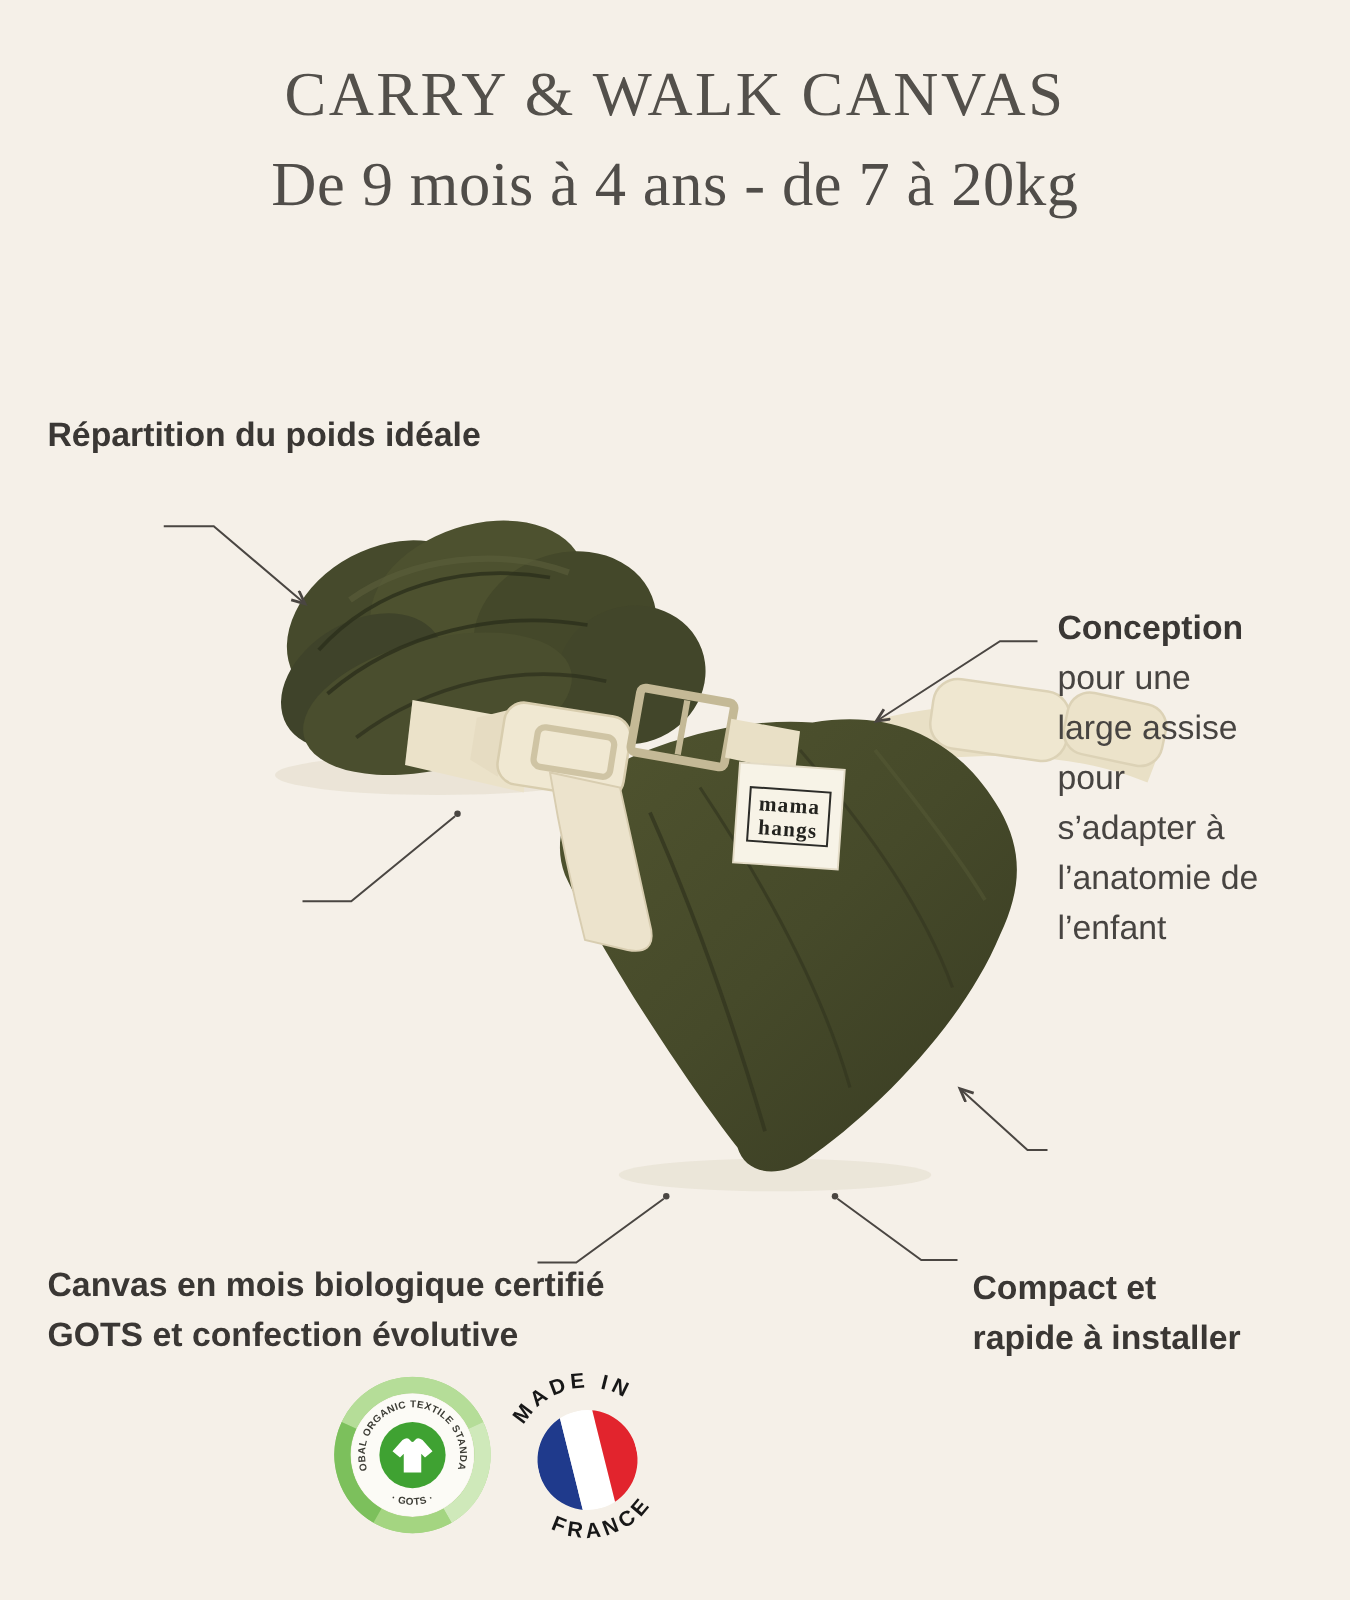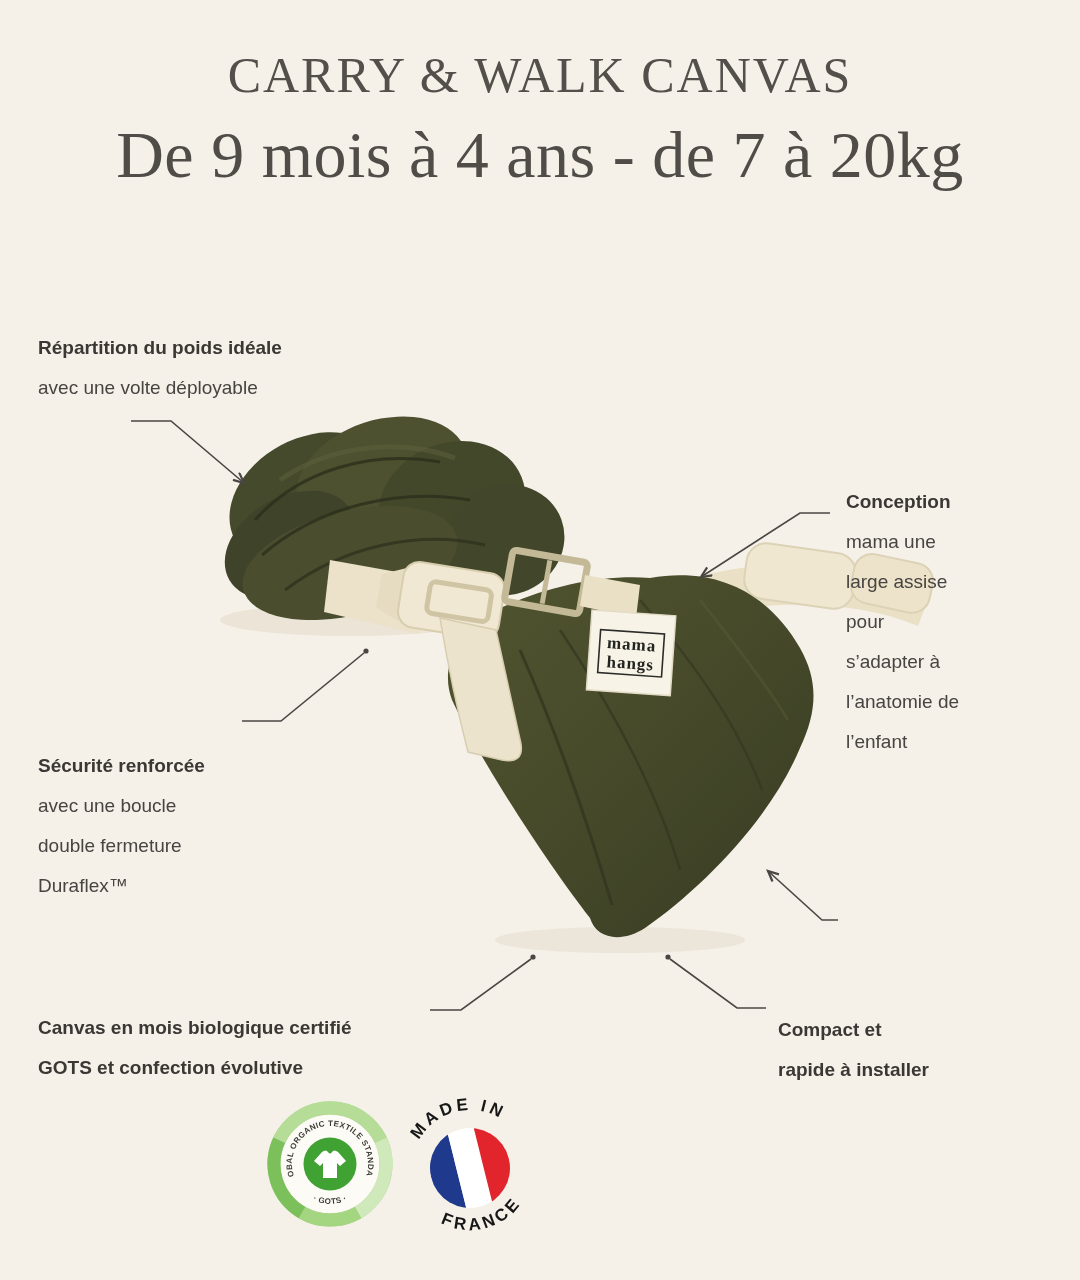--- a/index.html
+++ b/index.html
@@ -7,23 +7,23 @@
     width:1080px; height:1280px;
     background:#f5f0e8;
     font-family:"Liberation Sans", sans-serif;
     position:relative; overflow:hidden;
   }
   .page { position:absolute; left:0; top:0; width:1080px; height:1017px; }
 
   .hdr { position:absolute; left:0; width:1080px; text-align:center;
          font-family:"Liberation Serif", serif; color:#53504b; }
   .hdr.title { top:50px; font-size:50px; letter-spacing:2px; line-height:1; }
-  .hdr.subtitle { top:122px; font-size:66px; letter-spacing:0.5px; line-height:1; color:#504d49; }
+  .hdr.subtitle { top:122px; font-size:50px; letter-spacing:0.5px; line-height:1; color:#504d49; }
 
-  .ann { position:absolute; font-size:19px; line-height:40px; color:#474441; }
+  .ann { position:absolute; font-size:27px; line-height:40px; color:#474441; }
   .ann .t { font-weight:700; color:#3a3734; }
 
   #ann-repartition { left:38px;  top:328px; }
   #ann-conception  { left:846px; top:482px; }
   #ann-securite    { left:38px;  top:746px; }
   #ann-teste       { left:857px; top:884px; }
   #ann-canvas      { left:38px;  top:1008px; }
   #ann-compact     { left:778px; top:1010px; }
 
   svg.overlay { position:absolute; left:0; top:0; }
@@ -126,39 +126,32 @@
     </g>
     <g fill="#4a4642">
       <circle cx="366" cy="651" r="2.6"></circle>
       <circle cx="533" cy="957" r="2.6"></circle>
       <circle cx="668" cy="957" r="2.6"></circle>
     </g>
   </svg>
 
   <div class="ann" id="ann-repartition">
     <div class="t">Répartition du poids idéale</div>
-    <div>avec une volte déployable</div>
   </div>
 
   <div class="ann" id="ann-conception">
     <div class="t">Conception</div>
-    <div>mama une</div>
+    <div>pour une</div>
     <div>large assise</div>
     <div>pour</div>
     <div>s’adapter à</div>
     <div>l’anatomie de</div>
     <div>l’enfant</div>
   </div>
 
-  <div class="ann" id="ann-securite">
-    <div class="t">Sécurité renforcée</div>
-    <div>avec une boucle</div>
-    <div>double fermeture</div>
-    <div>Duraflex™</div>
-  </div>
 
 
   <div class="ann" id="ann-canvas">
     <div class="t">Canvas en mois biologique certifié</div>
     <div class="t">GOTS et confection évolutive</div>
   </div>
 
   <div class="ann" id="ann-compact">
     <div class="t">Compact et</div>
     <div class="t">rapide à installer</div>

